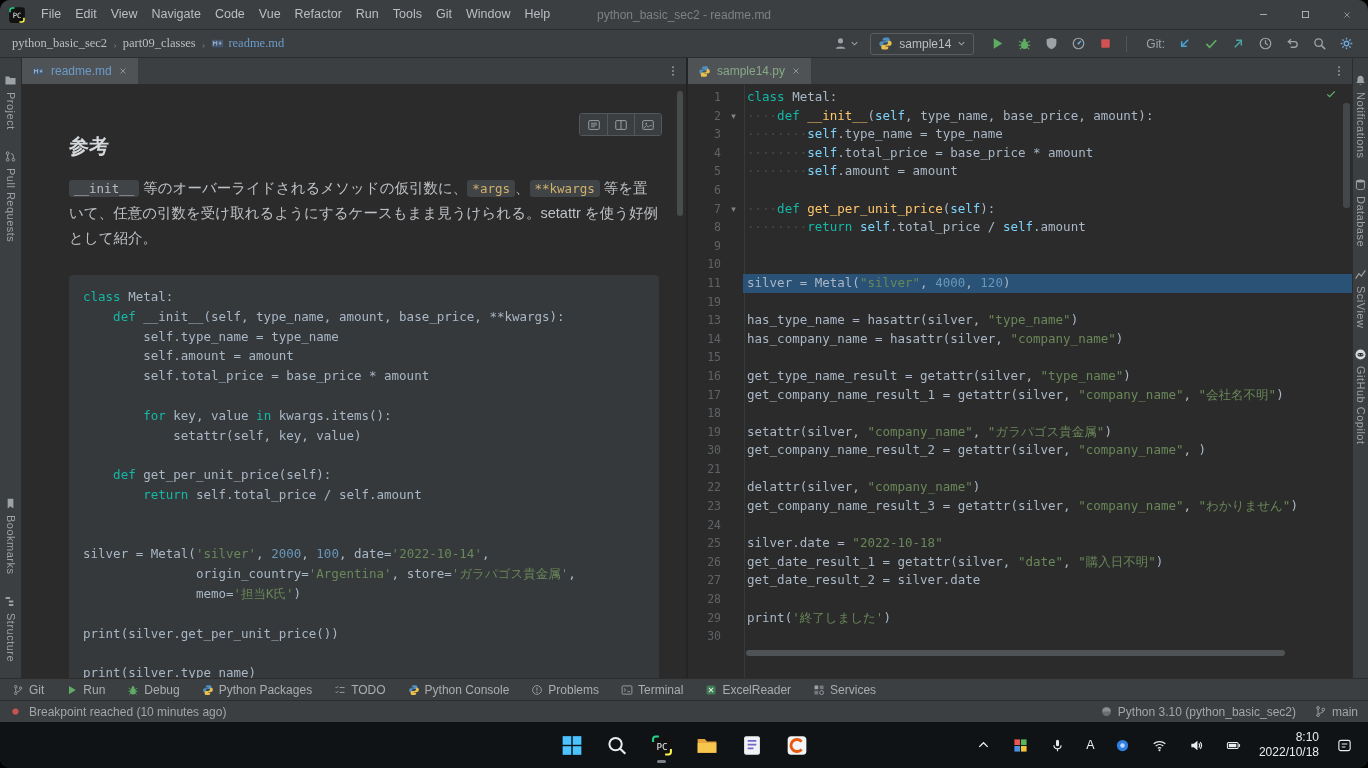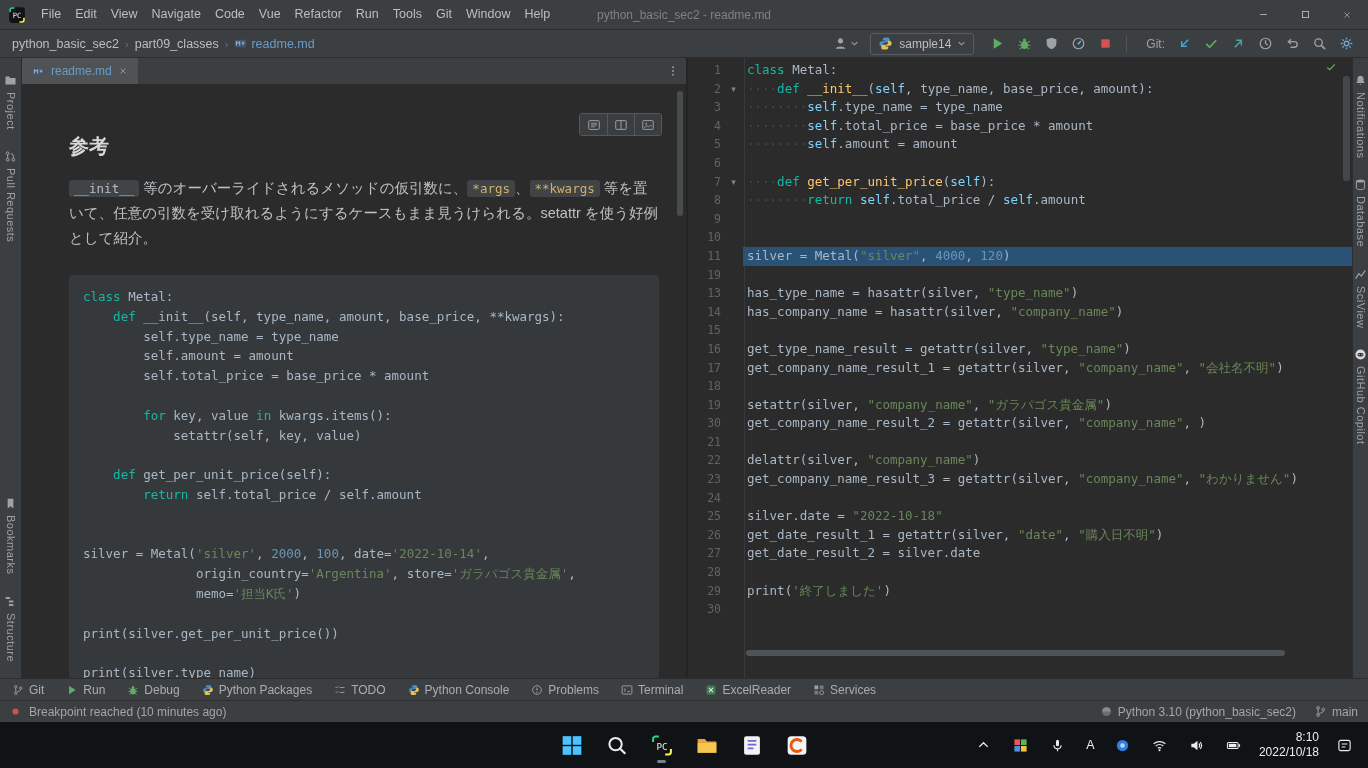--- a/index.html
+++ b/index.html
@@ -1,40 +1,40 @@
 <!DOCTYPE html>
 <html><head>
 <meta charset="utf-8">
 <style>
   * { margin:0; padding:0; box-sizing:border-box; }
   html,body { background:#000; }
   .screen {
     width:1368px; height:768px; position:relative; overflow:hidden;
     background:#2b2b2b; color:#bbbec2;
-    font-family:"Liberation Sans", sans-serif; font-size:12px;
+    font-family:"Liberation Sans", sans-serif; font-size:12px;border-radius:10px;
   }
   .ic { display:inline-flex; align-items:center; justify-content:center; }
   .ic svg { width:14px; height:14px; display:block; }
 
   
   .titlebar { height:30px; background:#3c3f41; border-bottom:1px solid #2c2c2c;
     display:flex; align-items:center; padding-left:8px; position:relative; }
   .titlebar .app-logo svg { width:18px; height:18px; }
   .menus { display:flex; margin-left:8px; }
   .menu-item { padding:0 7px; font-size:12.5px; color:#bbbec2; line-height:29px; }
   .win-title { position:absolute; left:50%; transform:translateX(-50%);
     color:#7e8284; font-size:12px; white-space:nowrap; }
   .win-controls { margin-left:auto; display:flex; height:100%; }
   .win-btn { width:42px; display:grid; place-items:center; }
   .win-controls .ic svg { width:11px; height:11px; }
 
   
   .navbar { height:28px; background:#3c3f41; border-bottom:1px solid #2c2c2c;
     display:flex; align-items:center; padding:0 10px; }
-  .crumbs { display:flex; align-items:center; }
+  .crumbs { display:flex; align-items:center;font-family:Liberation Serif, serif; }
   .crumb { font-size:12.5px; color:#bbbec2; padding:0 2px; display:inline-flex; align-items:center; gap:4px; }
   .crumb-sep { color:#6f7478; font-size:11px; padding:0 4px; }
   .crumb-file { color:#6a9cc9; }
   .nav-actions { margin-left:auto; display:flex; align-items:center; gap:3px; }
   .nav-actions .ic svg { width:15px; height:15px; }
   .act-btn { min-width:24px; height:22px; display:inline-flex; align-items:center; justify-content:center; border-radius:3px; gap:2px; }
   .combo { display:inline-flex; align-items:center; gap:6px; border:1px solid #5a5d5f; border-radius:3px;
     height:22px; padding:0 7px; margin:0 8px; min-width:100px; }
   .combo-label { font-size:12px; color:#bbbec2; flex:1; }
   .git-label { font-size:12px; color:#9da2a6; margin:0 4px 0 10px; }
@@ -437,20 +437,43 @@
         <h1 class="md-heading">参考</h1>
         <p class="md-paragraph" id="md-paragraph"><code class="inline-code">__init__</code><span> 等のオーバーライドされるメソッドの仮引数に、</span><code class="inline-code accent">*args</code><span>、</span><code class="inline-code accent">**kwargs</code><span> 等を置いて、任意の引数を受け取れるようにするケースもまま見うけられる。setattr を使う好例として紹介。</span></p>
         <div class="md-code" id="md-code"><div class="cl"><span class="tk-kw">class</span><span class="tk-pl"> Metal:</span></div><div class="cl"><span class="tk-pl">    </span><span class="tk-kw">def</span><span class="tk-pl"> __init__(self, type_name, amount, base_price, **kwargs):</span></div><div class="cl"><span class="tk-pl">        self.type_name = type_name</span></div><div class="cl"><span class="tk-pl">        self.amount = amount</span></div><div class="cl"><span class="tk-pl">        self.total_price = base_price * amount</span></div><div class="cl"></div><div class="cl"><span class="tk-pl">        </span><span class="tk-kw">for</span><span class="tk-pl"> key, value </span><span class="tk-kw">in</span><span class="tk-pl"> kwargs.items():</span></div><div class="cl"><span class="tk-pl">            setattr(self, key, value)</span></div><div class="cl"></div><div class="cl"><span class="tk-pl">    </span><span class="tk-kw">def</span><span class="tk-pl"> get_per_unit_price(self):</span></div><div class="cl"><span class="tk-pl">        </span><span class="tk-kw">return</span><span class="tk-pl"> self.total_price / self.amount</span></div><div class="cl"></div><div class="cl"></div><div class="cl"><span class="tk-pl">silver = Metal(</span><span class="tk-str">'silver'</span><span class="tk-pl">, </span><span class="tk-num">2000</span><span class="tk-pl">, </span><span class="tk-num">100</span><span class="tk-pl">, date=</span><span class="tk-str">'2022-10-14'</span><span class="tk-pl">,</span></div><div class="cl"><span class="tk-pl">               origin_country=</span><span class="tk-str">'Argentina'</span><span class="tk-pl">, store=</span><span class="tk-str">'ガラパゴス貴金属'</span><span class="tk-pl">,</span></div><div class="cl"><span class="tk-pl">               memo=</span><span class="tk-str">'担当K氏'</span><span class="tk-pl">)</span></div><div class="cl"></div><div class="cl"><span class="tk-pl">print(silver.get_per_unit_price())</span></div><div class="cl"></div><div class="cl"><span class="tk-pl">print(silver.type_name)</span></div></div>
         <div class="pane-scrollbar"></div>
       </div>
     </section>
 
     <div class="splitter"></div>
 
     <section class="pane" id="right-pane">
+      <div class="tabbar">
+        <div class="tab">
+          <span class="ic" data-icon="python-icon">
+              <svg viewBox="0 0 16 16" xmlns="http://www.w3.org/2000/svg" fill="none">
+                <path d="M7.8 1.5c-2 0-2.8.9-2.8 2v1.3h3v.7H3.8c-1.2 0-2.3.7-2.3 2.7s1.1 2.8 2.3 2.8h1.4V9.2c0-1.3 1.1-2.4 2.4-2.4h3c1 0 1.9-.8 1.9-1.9V3.5c0-1.1-.9-2-2-2z" fill="#4e8fbf"></path>
+                <path d="M8.2 14.5c2 0 2.8-.9 2.8-2v-1.3H8v-.7h4.2c1.2 0 2.3-.7 2.3-2.7S13.4 5 12.2 5h-1.4v1.8c0 1.3-1.1 2.4-2.4 2.4h-3c-1 0-1.9.8-1.9 1.9v1.4c0 1.1.9 2 2 2z" fill="#e9c04b"></path>
+              </svg>
+            </span>
+          <span class="tab-label-py">sample14.py</span>
+          <span class="ic" data-icon="close-icon">
+              <svg viewBox="0 0 16 16" xmlns="http://www.w3.org/2000/svg" fill="none">
+                <path d="M4 4l8 8M12 4l-8 8" stroke="#9da2a6" stroke-width="1.3"></path>
+              </svg>
+            </span>
+        </div>
+        <div class="tabbar-more ic" data-icon="more-vertical-icon">
+            <svg viewBox="0 0 16 16" xmlns="http://www.w3.org/2000/svg" fill="none">
+              <circle cx="8" cy="3" r="1.2" fill="#9da2a6"></circle>
+              <circle cx="8" cy="8" r="1.2" fill="#9da2a6"></circle>
+              <circle cx="8" cy="13" r="1.2" fill="#9da2a6"></circle>
+            </svg>
+          </div>
+      </div>
       <div class="editor">
         <div class="gutter-bg"></div>
         <div id="code-lines">
             <div class="code-row"><span class="gut-num">1</span><span class="gut-fold"></span><span class="code-text"><span class="tk-kw">class</span><span class="tk-pl"> Metal:</span></span></div>
             <div class="code-row"><span class="gut-num">2</span><span class="gut-fold">▾</span><span class="code-text"><span class="ws">····</span><span class="tk-kw">def</span><span class="tk-pl"> </span><span class="tk-fn">__init__</span><span class="tk-pl">(</span><span class="tk-self">self</span><span class="tk-pl">, type_name, base_price, amount):</span></span></div>
             <div class="code-row"><span class="gut-num">3</span><span class="gut-fold"></span><span class="code-text"><span class="ws">········</span><span class="tk-self">self</span><span class="tk-pl">.type_name = type_name</span></span></div>
             <div class="code-row"><span class="gut-num">4</span><span class="gut-fold"></span><span class="code-text"><span class="ws">········</span><span class="tk-self">self</span><span class="tk-pl">.total_price = base_price * amount</span></span></div>
             <div class="code-row"><span class="gut-num">5</span><span class="gut-fold"></span><span class="code-text"><span class="ws">········</span><span class="tk-self">self</span><span class="tk-pl">.amount = amount</span></span></div>
             <div class="code-row"><span class="gut-num">6</span><span class="gut-fold"></span><span class="code-text"></span></div>
             <div class="code-row"><span class="gut-num">7</span><span class="gut-fold">▾</span><span class="code-text"><span class="ws">····</span><span class="tk-kw">def</span><span class="tk-pl"> </span><span class="tk-fn">get_per_unit_price</span><span class="tk-pl">(</span><span class="tk-self">self</span><span class="tk-pl">):</span></span></div>

